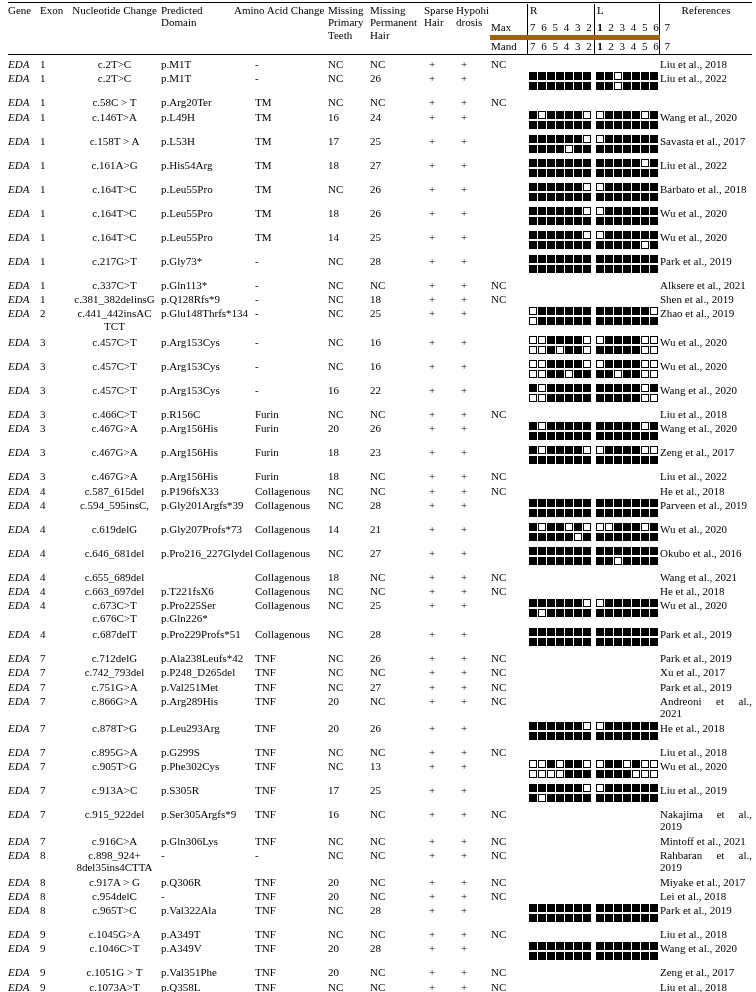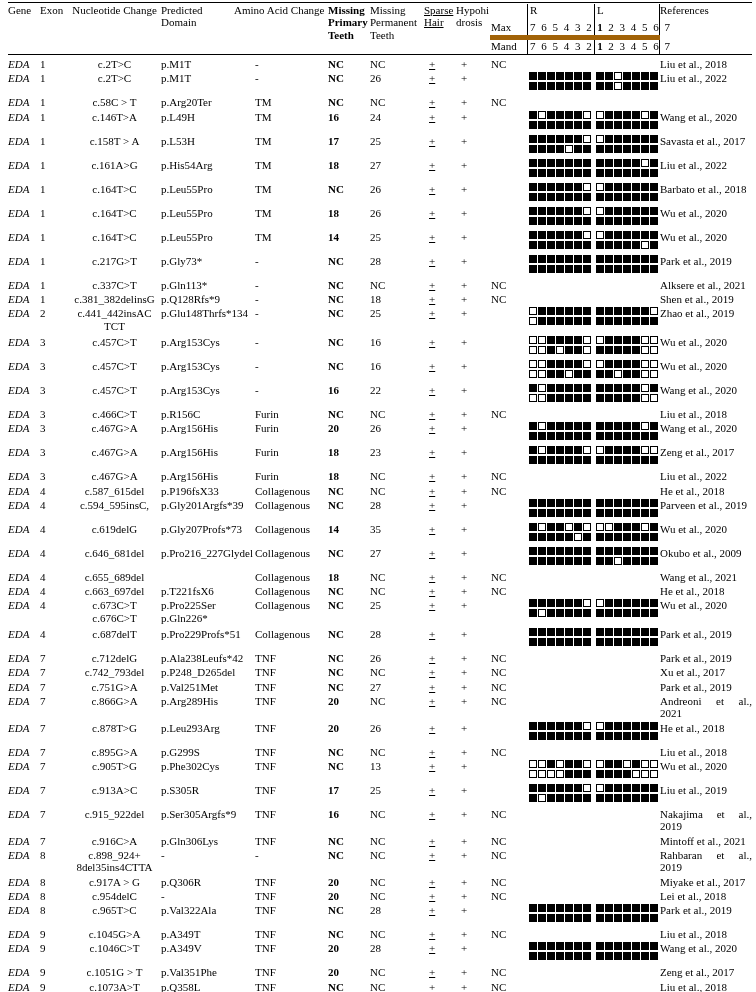--- a/index.html
+++ b/index.html
@@ -9,23 +9,23 @@
   .thead{display:flex;align-items:stretch;border-top:1px solid #000;border-bottom:1px solid #000;padding-top:1px;}
   .tbody{padding-top:3px;}
   .row{display:flex;align-items:flex-start;margin-bottom:2px;}
   .row.has-teeth{margin-bottom:4px;}
   .cell{flex:none;box-sizing:border-box;padding-right:2px;}
   .c-gene{width:32px;font-style:italic;}
   .c-exon{width:30px;}
   .c-nuc{width:91px;text-align:center;}
   .c-aa{width:94px;}
   .c-dom{width:73px;}
-  .c-pri{width:42px;font-weight:bold;}
+  .c-pri{width:42px;}
   .c-perm{width:54px;}
-  .c-hair{width:32px;padding-left:5px;text-decoration:underline;}
+  .c-hair{width:32px;padding-left:5px;}
   .c-hyd{width:34px;padding-left:5px;}
   .c-mm{width:37px;padding-left:1px;}
   .c-r{width:67px;padding-left:2px;}
   .c-l{width:66px;padding-left:2px;}
   .c-ref{flex:1 1 auto;width:auto;text-align:justify;padding-right:0;}
   
   .chart-block{width:170px;flex:none;display:flex;flex-direction:column;}
   .ch-row{display:flex;align-items:stretch;}
   .ch-a{height:17px;}
   .ch-b,.ch-c{height:14px;}
@@ -46,41 +46,41 @@
 
 <div class="page">
 
   <div class="thead">
     <div class="cell c-gene" style="font-style:normal">Gene</div>
     <div class="cell c-exon">Exon</div>
     <div class="cell c-nuc">Nucleotide Change</div>
     <div class="cell c-dom">Predicted Domain</div>
     <div class="cell c-aa">Amino Acid Change</div>
     <div class="cell c-pri">Missing Primary Teeth</div>
-    <div class="cell c-perm">Missing Permanent Teeth</div>
+    <div class="cell c-perm">Missing Permanent Hair</div>
     <div class="cell c-hair" style="padding-left:0">Sparse Hair</div>
     <div class="cell c-hyd" style="padding-left:0">Hypohi drosis</div>
     <div class="chart-block">
       <div class="ch-row ch-a">
         <div class="ch-mm"></div>
         <div class="ch-r bl">R</div>
         <div class="ch-l bl br">L</div>
       </div>
       <div class="ch-row ch-b">
         <div class="ch-mm">Max</div>
         <div class="ch-r bl nums">7 6 5 4 3 2 1</div>
         <div class="ch-l bl br nums">1 2 3 4 5 6 7</div>
       </div>
       <div class="ch-row ch-c">
         <div class="ch-mm">Mand</div>
         <div class="ch-r bl nums">7 6 5 4 3 2 1</div>
         <div class="ch-l bl br nums">1 2 3 4 5 6 7</div>
       </div>
     </div>
-    <div class="cell c-ref" style="text-align:left">References</div>
+    <div class="cell c-ref" style="text-align:center">References</div>
   </div>
 
   <div class="tbody">
       <div class="row">
         <div class="cell c-gene">
           <div>EDA</div>
         </div>
         <div class="cell c-exon">
           <div>1</div>
         </div>
@@ -995,21 +995,21 @@
         <div class="cell c-aa">
           <div>p.Gly207Profs*73</div>
         </div>
         <div class="cell c-dom">
           <div>Collagenous</div>
         </div>
         <div class="cell c-pri">
           <div>14</div>
         </div>
         <div class="cell c-perm">
-          <div>35</div>
+          <div>21</div>
         </div>
         <div class="cell c-hair">
           <div>+</div>
         </div>
         <div class="cell c-hyd">
           <div>+</div>
         </div>
         <div class="cell c-mm">
           <div></div>
         </div>
@@ -1058,21 +1058,21 @@
         </div>
         <div class="cell c-r">
           <div class="boxline"><span class="box f"></span><span class="box f"></span><span class="box f"></span><span class="box f"></span><span class="box f"></span><span class="box f"></span><span class="box f"></span></div>
           <div class="boxline"><span class="box f"></span><span class="box f"></span><span class="box f"></span><span class="box f"></span><span class="box f"></span><span class="box f"></span><span class="box f"></span></div>
         </div>
         <div class="cell c-l">
           <div class="boxline"><span class="box f"></span><span class="box f"></span><span class="box f"></span><span class="box f"></span><span class="box f"></span><span class="box f"></span><span class="box f"></span></div>
           <div class="boxline"><span class="box f"></span><span class="box f"></span><span class="box"></span><span class="box f"></span><span class="box f"></span><span class="box f"></span><span class="box f"></span></div>
         </div>
         <div class="cell c-ref">
-          <div>Okubo et al., 2009</div>
+          <div>Okubo et al., 2016</div>
         </div>
       </div>
       <div class="row">
         <div class="cell c-gene">
           <div>EDA</div>
         </div>
         <div class="cell c-exon">
           <div>4</div>
         </div>
         <div class="cell c-nuc">

